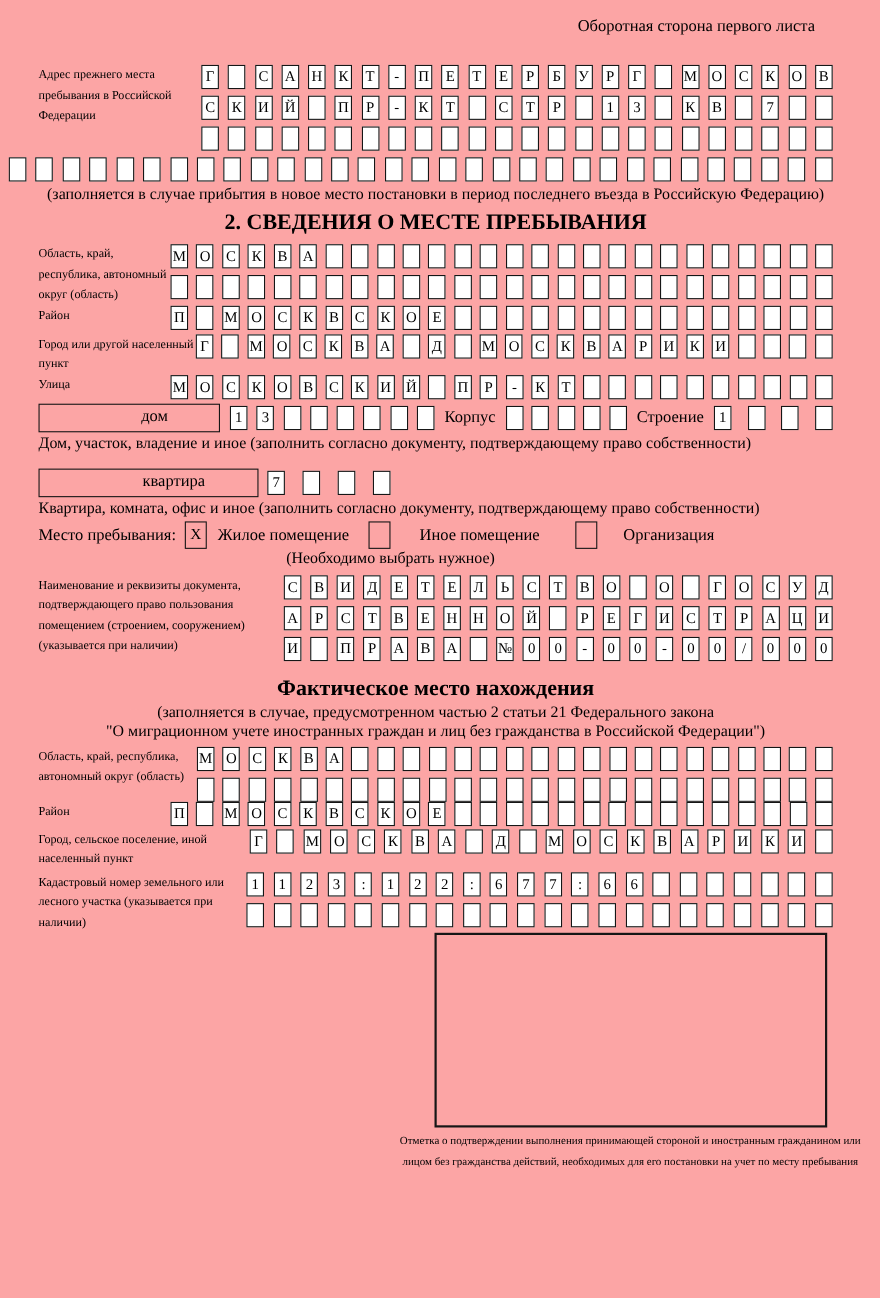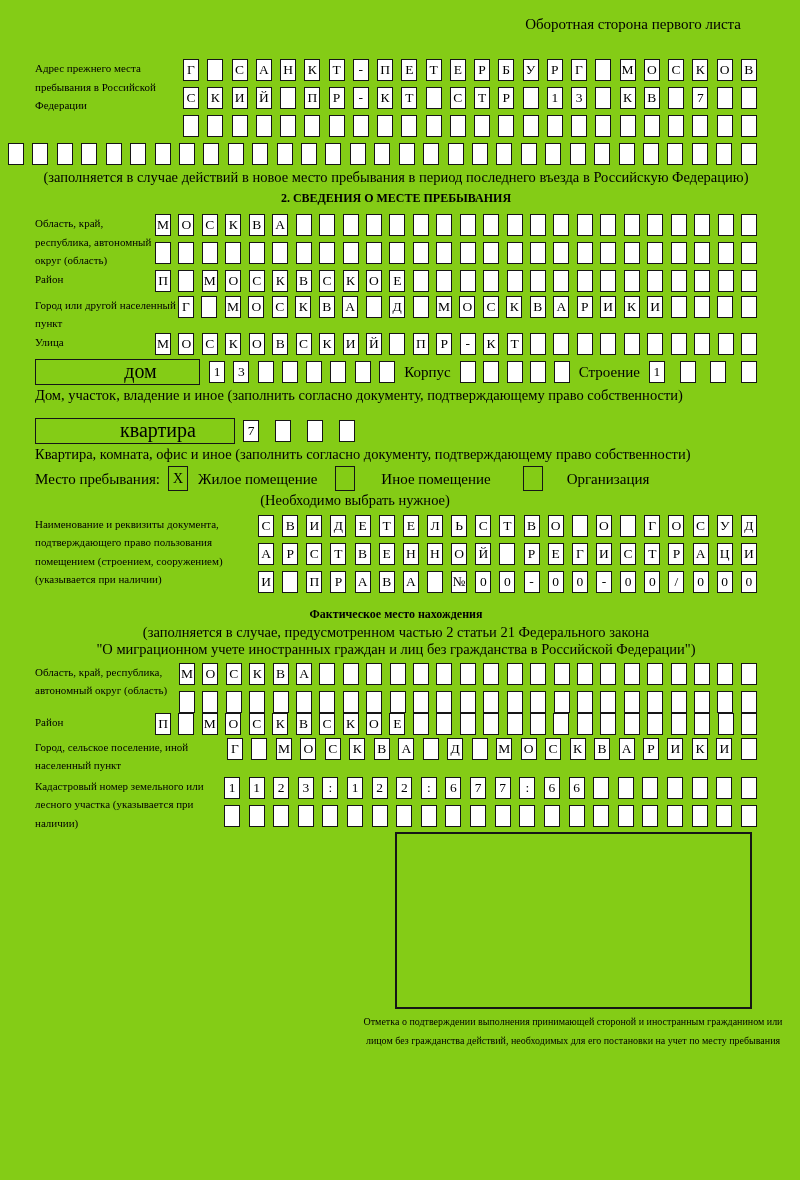--- a/index.html
+++ b/index.html
@@ -1,38 +1,38 @@
 <!DOCTYPE html>
 <html><head>
 <meta charset="utf-8">
 <style>
   html,body{margin:0;padding:0;background:#e8e8e8;}
   .page{
-    position:relative;width:800px;height:1180px;margin:0 auto;background:#84cc16;color:#000;
+    position:relative;width:800px;height:1180px;margin:0 auto;background:#fca5a5;color:#000;
     font-family:"Liberation Serif","DejaVu Serif",serif;
     box-sizing:border-box;padding:16px 43px 0 35px;overflow:hidden;
   }
   .hnote{text-align:right;font-size:15px;padding-right:16px;margin-bottom:26px;}
   .field{display:flex;align-items:flex-start;}
   .flabel{font-size:11px;line-height:18.5px;flex:none;}
   .rows{display:flex;flex-direction:column;gap:6px;margin-left:auto;flex:none;}
   .boxrow{display:flex;justify-content:space-between;flex:none;}
   .cell{
     flex:none;width:16px;height:22px;border:1.7px solid #161616;box-sizing:border-box;
     display:flex;align-items:center;justify-content:center;font-size:13.5px;background:#fff;
   }
   .w574{width:574px}.w749{width:749px;margin-left:-27px;margin-top:6px}
   .w602{width:602px}.w579{width:579px}.w578{width:578px}
   .w530{width:530px}.w533{width:533px}.w499{width:499px}
   .w186{width:186px}.w110{width:110px}.w108{width:108px}.w112{width:112px}
   .cap{font-size:14.5px;line-height:17px;}
   .cap-center{text-align:center;}
-  .title{font-weight:bold;font-size:12px;text-align:center;}
+  .title{font-weight:bold;font-size:20px;text-align:center;}
   .wbox{border:1.7px solid #161616;height:26px;box-sizing:border-box;flex:none;
-        display:flex;align-items:center;justify-content:center;font-size:20px;padding-left:46px;}
+        display:flex;align-items:center;justify-content:center;font-size:15px;padding-left:46px;}
   .inline-lbl{font-size:15px;line-height:26px;flex:none;}
   .cb{width:20px;height:25px;border:1.7px solid #161616;box-sizing:border-box;flex:none;
       display:flex;align-items:center;justify-content:center;font-size:14px;}
   .stamp{width:357px;height:177px;border:2px solid #161616;box-sizing:border-box;margin-left:360px;}
 </style>
 </head>
 <body>
 
 <div class="page">
 
@@ -147,21 +147,21 @@
       <span class="cell"></span>
       <span class="cell"></span>
       <span class="cell"></span>
       <span class="cell"></span>
       <span class="cell"></span>
       <span class="cell"></span>
       <span class="cell"></span>
       <span class="cell"></span>
       <span class="cell"></span>
     </div>
-  <div class="cap cap-center" style="margin-top:4px">(заполняется в случае действий в новое место пребывания в период последнего въезда в Российскую Федерацию)</div>
+  <div class="cap cap-center" style="margin-top:4px">(заполняется в случае прибытия в новое место постановки в период последнего въезда в Российскую Федерацию)</div>
 
   <div class="title" style="margin-top:5px">2. СВЕДЕНИЯ О МЕСТЕ ПРЕБЫВАНИЯ</div>
 
   <div class="field" style="margin-top:8px">
     <div class="flabel" style="width:120px">Область, край, республика, автономный округ (область)</div>
     <div class="rows">
       <div class="boxrow w602">
           <span class="cell">М</span>
           <span class="cell">О</span>
           <span class="cell">С</span>

